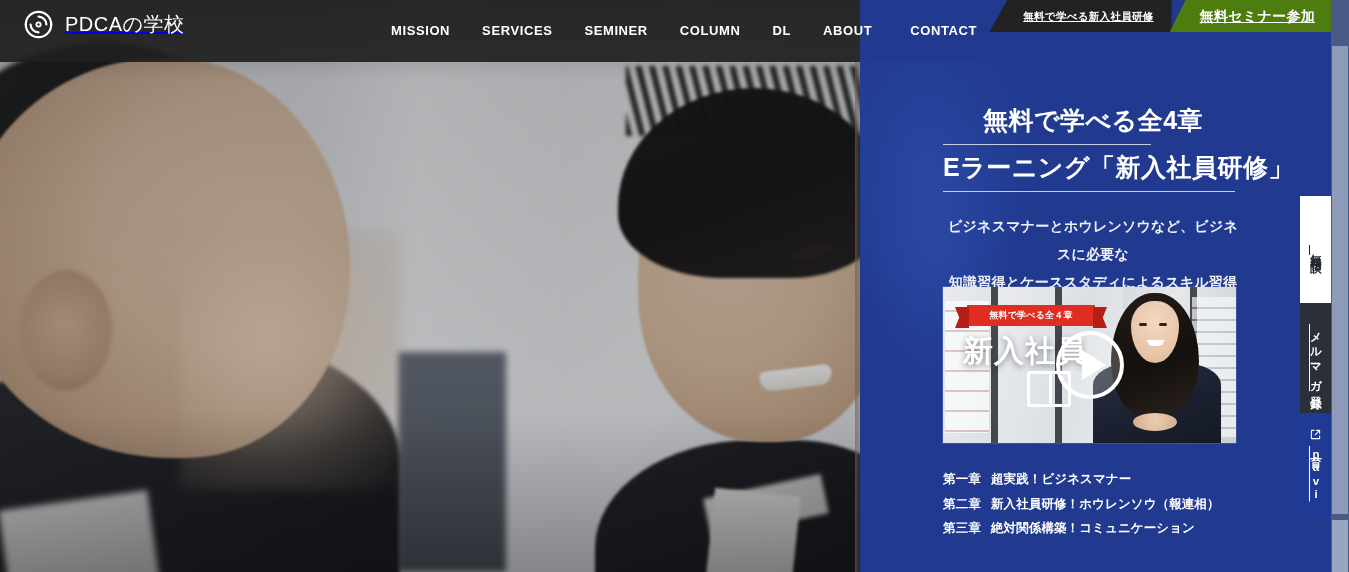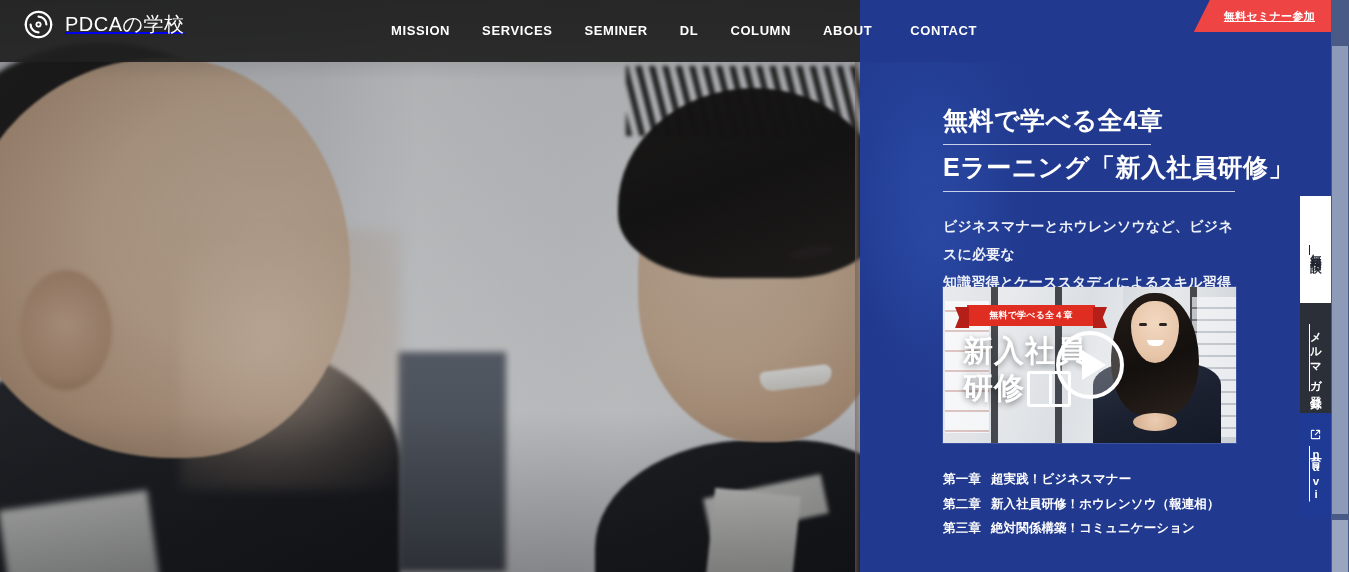--- a/index.html
+++ b/index.html
@@ -176,29 +176,29 @@
   .nav a.contact{ padding-left:22px; }
 
   .top-cta{ position:absolute; right:18px; top:0; height:34px; display:flex; z-index:7; }
   .cta-dark{
     position:relative; height:32px; background:#222224; color:#fff;
     font-size:10.5px; line-height:32px; padding:0 18px 0 34px; white-space:nowrap;
     font-weight:bold; letter-spacing:.3px;
     clip-path:polygon(18px 0,100% 0,100% 100%,0 100%);
   }
   .cta-red{
-    position:relative; height:32px; background:#ef4444; color:#fff;
-    font-size:11px; line-height:32px; padding:0 16px 0 30px; white-space:nowrap;
+    position:relative; height:32px; background:#4d7c0f; color:#fff;
+    font-size:14px; line-height:32px; padding:0 16px 0 30px; white-space:nowrap;
     font-weight:bold; letter-spacing:.3px;
     clip-path:polygon(16px 0,100% 0,100% 100%,0 100%);
     margin-left:-2px;
   }
 
   
-  .hero-copy{ position:absolute; left:943px; top:104px; width:300px; z-index:30; }
+  .hero-copy{ position:absolute; left:943px; top:104px; width:300px; z-index:30;text-align:center; }
   .hero-h1{
     color:#fff; font-size:25px; font-weight:bold; line-height:1.35;
     letter-spacing:.5px; white-space:nowrap;
   }
   .hero-rule{ width:208px; height:1px; background:rgba(255,255,255,.75); margin:6px 0 6px 0; }
   .hero-rule.wide{ width:292px; }
   .hero-desc{
     margin-top:20px; color:#eef1f8; font-size:14px; line-height:2.0;
     font-weight:bold; letter-spacing:.2px;
   }
@@ -364,27 +364,28 @@
           <circle cx="24" cy="24" r="1.7" fill="#262626"></circle>
         </svg>
       </span>
       <span class="logo-text">PDCAの学校</span>
     </a>
 
     <nav class="nav">
       <a href="#">MISSION</a>
       <a href="#">SERVICES</a>
       <a href="#">SEMINER</a>
+      <a href="#">COLUMN</a>
       <a href="#">DL</a>
-      <a href="#">COLUMN</a>
       <a href="#">ABOUT</a>
       <a href="#" class="contact">CONTACT</a>
     </nav>
 
     <div class="top-cta">
+      <a class="cta-dark" href="#">無料で学べる新入社員研修</a>
       <a class="cta-red" href="#">無料セミナー参加</a>
     </div>
   </div>
 
   <div class="hero-copy">
     <div class="hero-h1">無料で学べる全4章</div>
     <div class="hero-rule"></div>
     <div class="hero-h1">Eラーニング「新入社員研修」</div>
     <div class="hero-rule wide"></div>
     <div class="hero-desc">
@@ -408,21 +409,20 @@
     <span class="vid-woman-hair"></span>
     <span class="vid-woman-face"></span>
     <span class="vid-woman-eye" style="left:196px;"></span>
     <span class="vid-woman-eye" style="left:216px;"></span>
     <span class="vid-woman-smile"></span>
     <span class="vid-woman-hands"></span>
 
     <span class="vid-ribbon">無料で学べる全４章</span>
     <span class="vid-title">
       <span style="display:block">新入社員</span>
-      <span style="display:block">研修</span>
     </span>
     <span class="vid-book"></span>
     <span class="play-btn">
         <span class="play-tri"></span>
       </span>
   </a>
 
   <div class="chapters">
     <div class="chapter">
       <span class="ch-no">第一章</span>

